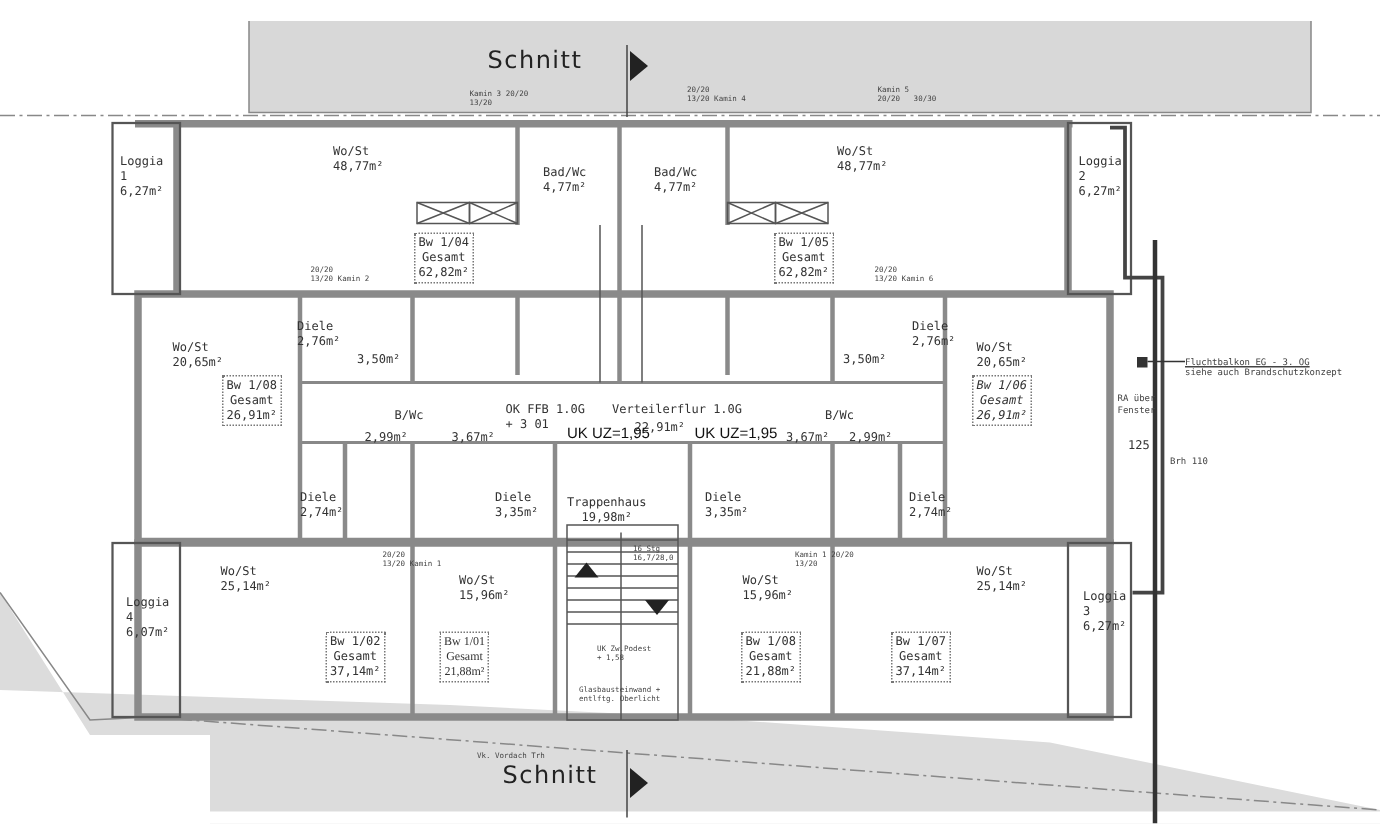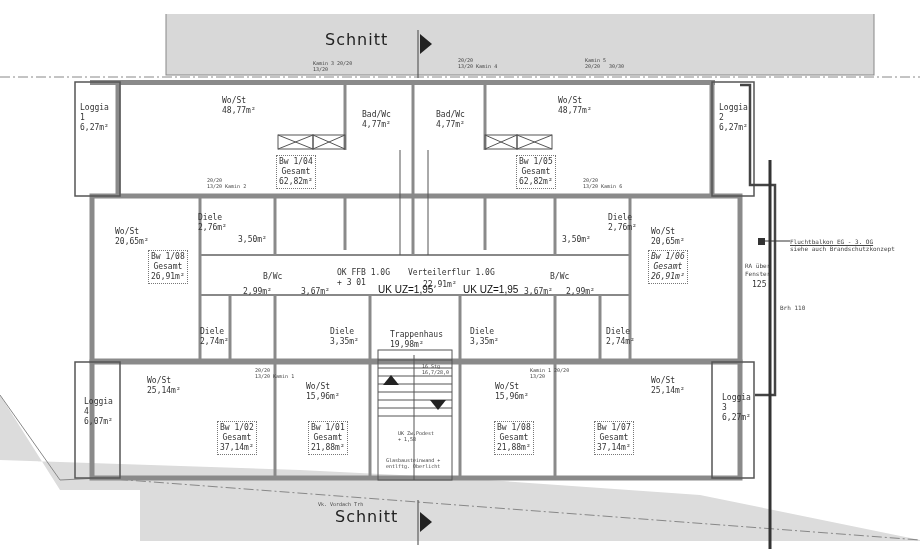--- a/index.html
+++ b/index.html
@@ -177,49 +177,49 @@
 <div class="lbl uk" style="left:463px;top:285px;">UK UZ=1,95</div>
 
 <div class="lbl" style="left:200px;top:327px;"><span>Diele</span>
 <span>2,74m²</span></div>
 <div class="lbl" style="left:330px;top:327px;"><span>Diele</span>
 <span>3,35m²</span></div>
 <div class="lbl" style="left:470px;top:327px;"><span>Diele</span>
 <span>3,35m²</span></div>
 <div class="lbl" style="left:606px;top:327px;"><span>Diele</span>
 <span>2,74m²</span></div>
-<div class="lbl" style="left:390px;top:330px;"><span>Trappenhaus</span>
+<div class="lbl" style="left:378px;top:330px;text-align:center;"><span>Trappenhaus</span>
 <span>19,98m²</span></div>
 <div class="lbl sm" style="left:422px;top:363px;">16 Stg
 16,7/28,0</div>
 <div class="lbl sm" style="left:398px;top:430px;">UK Zw.Podest
 + 1,58</div>
 <div class="lbl sm" style="left:386px;top:457px;">Glasbausteinwand +
 entlftg. Oberlicht</div>
 <div class="lbl sm" style="left:318px;top:501px;">Vk. Vordach Trh</div>
 
 <div class="lbl" style="left:147px;top:376px;"><span>Wo/St</span>
 <span>25,14m²</span></div>
 <div class="lbl box" style="left:217px;top:421px;"><span>Bw 1/02</span>
 <span>Gesamt</span>
 <span>37,14m²</span></div>
 <div class="lbl" style="left:306px;top:382px;"><span>Wo/St</span>
 <span>15,96m²</span></div>
-<div class="lbl box" style="left:308px;top:421px;"><span>Bw 1/01</span>
+<div class="lbl box" style="left:293px;top:421px;font-family:Liberation Serif, serif;"><span>Bw 1/01</span>
 <span>Gesamt</span>
 <span>21,88m²</span></div>
 <div class="lbl" style="left:495px;top:382px;"><span>Wo/St</span>
 <span>15,96m²</span></div>
 <div class="lbl box" style="left:494px;top:421px;"><span>Bw 1/08</span>
 <span>Gesamt</span>
 <span>21,88m²</span></div>
 <div class="lbl" style="left:651px;top:376px;"><span>Wo/St</span>
 <span>25,14m²</span></div>
 <div class="lbl box" style="left:594px;top:421px;"><span>Bw 1/07</span>
 <span>Gesamt</span>
 <span>37,14m²</span></div>
 
 <div class="lbl sm" style="left:790px;top:238px;font-size:6px;line-height:7px;"><span style="text-decoration:underline">Fluchtbalkon EG - 3. OG</span>
 <span>siehe auch Brandschutzkonzept</span></div>
 <div class="lbl sm" style="left:745px;top:262px;font-size:6px;line-height:8px;">RA über
 Fenster</div>
-<div class="lbl" style="left:752px;top:280px;text-align:center;">125</div>
+<div class="lbl" style="left:752px;top:292px;text-align:center;">125</div>
 <div class="lbl sm" style="left:780px;top:305px;font-size:6px;">Brh 110</div>
 
 </body></html>

